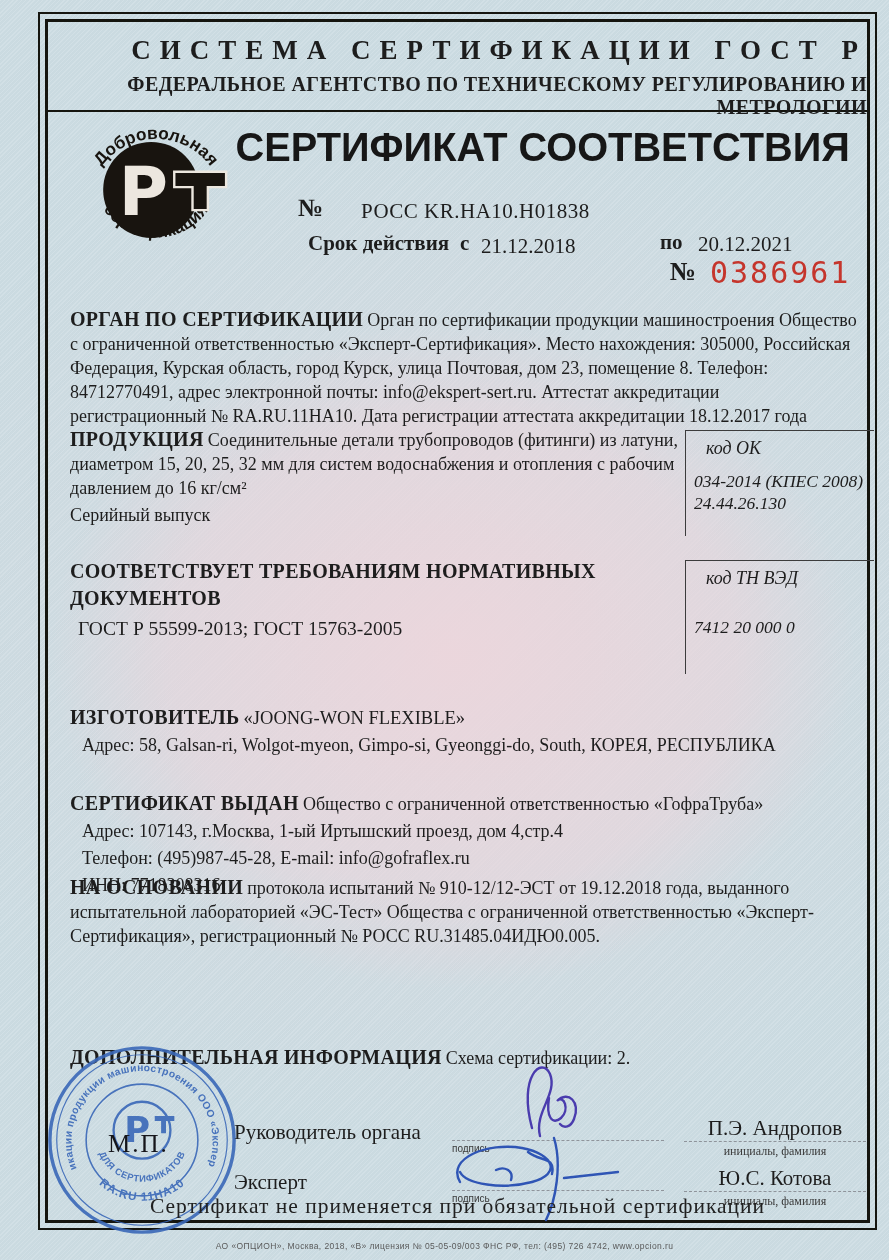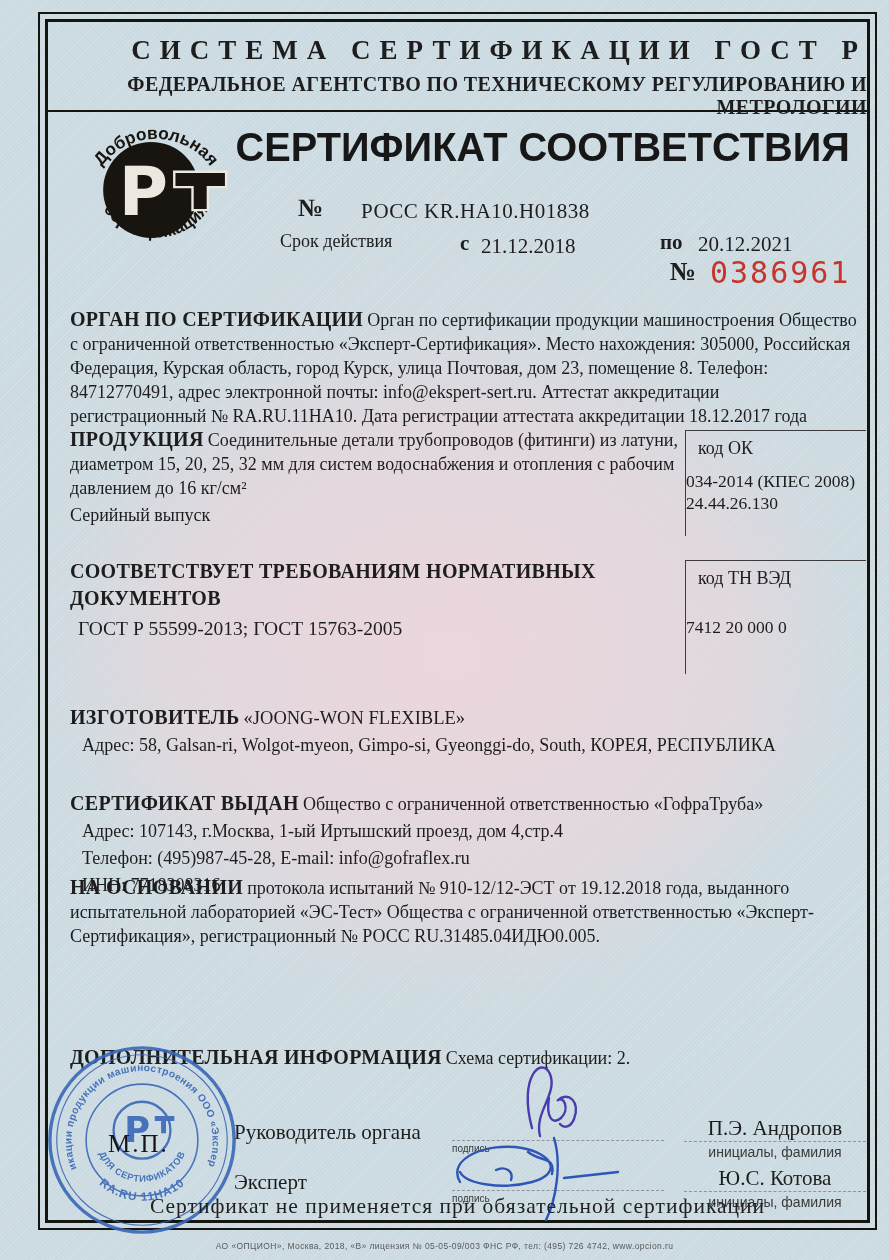--- a/index.html
+++ b/index.html
@@ -23,21 +23,21 @@
 
   .logo { position:absolute; left:26px; top:94px; width:164px; height:146px; }
 
   .title { position:absolute; left:178px; top:102px; width:632px; text-align:center;
            font-family:"Liberation Sans", sans-serif; font-weight:bold; font-size:41px;
            transform:scaleX(0.97); color:#171717; white-space:nowrap; }
 
   .abs { position:absolute; }
   .reg-label  { left:250px; top:172px; font-size:25px; font-weight:bold; }
   .reg-value  { left:313px; top:177px; font-size:21px; letter-spacing:0.5px; }
-  .val-label  { left:232px; top:209px; font-size:18px; font-weight:normal; }
+  .val-label  { left:260px; top:209px; font-size:21px; font-weight:bold; }
   .val-from-l { left:412px; top:209px; font-size:21px; font-weight:bold; }
   .val-from   { left:433px; top:212px; font-size:21px; }
   .val-to-l   { left:612px; top:208px; font-size:21px; font-weight:bold; }
   .val-to     { left:650px; top:210px; font-size:21px; }
   .blank-label{ left:622px; top:235px; font-size:26px; font-weight:bold; }
   .blank-value{ left:662px; top:233px; font-family:"DejaVu Sans Mono", monospace; font-size:30px;
                 color:#c5352c; letter-spacing:2px; }
 
   .sec { position:absolute; left:22px; line-height:1.33; }
   .sec .lbl { font-weight:bold; font-size:20px; letter-spacing:0.3px; }
@@ -46,21 +46,21 @@
   #sec-product    { top:388px; width:614px;font-family:Liberation Serif, serif; }
   #sec-compliance { top:520px; width:614px; }
   #sec-compliance .gost { display:block; margin-top:5px; padding-left:8px; font-size:19.5px; }
   #sec-manufacturer { top:666px; width:790px; }
   #sec-issued     { top:752px; width:720px; }
   #sec-basis      { top:836px; width:790px; }
   #sec-additional { top:1006px; width:790px; }
   .subline { display:block; padding-left:12px; margin-top:3px; font-size:18px; }
 
   .codebox { position:absolute; border-top:1.5px solid #3c3c3c; border-left:1.5px solid #3c3c3c;
-             padding:7px 4px 0 0; }
+             padding:7px 4px 0 8px;font-style:italic; }
   .codebox .cb-label { font-size:18px; padding-left:12px; }
   .codebox .cb-val   { font-size:17.5px; line-height:1.25; }
   #box-ok    { left:637px; top:408px; width:176px; height:98px; }
   #box-ok .cb-val { margin-top:12px; }
   #box-tnved { left:637px; top:538px; width:176px; height:106px; }
   #box-tnved .cb-val { margin-top:28px; }
 
   .stamp { position:absolute; left:-4px; top:1020px; width:196px; height:196px; opacity:0.9; }
   .mp { position:absolute; left:60px; top:1108px; font-size:25px; letter-spacing:2px; color:#15151a; }
 
@@ -68,21 +68,21 @@
   #sig-row-1 { top:1084px; }
   #sig-row-2 { top:1134px; }
   .role { position:absolute; left:0; bottom:9px; font-weight:normal; font-size:21px; white-space:nowrap; }
   .sigline { position:absolute; left:218px; width:212px; bottom:13px; border-bottom:1.5px dashed #8f949b; height:0; }
   .sigcap  { position:absolute; left:218px; width:212px; top:37px; 
              font-family:"Liberation Sans", sans-serif; font-size:10px; color:#3a3a3a; }
   .nameblock { position:absolute; left:450px; width:182px; bottom:12px; text-align:center;
                border-bottom:1.5px dashed #8f949b; }
   .name { font-size:21px; }
   .namecap { position:absolute; left:450px; width:182px; top:38px; text-align:center;
-             font-family:Liberation Sans, sans-serif; font-size:14px; color:#3a3a3a; }
+             font-family:Liberation Serif, serif; font-size:12px; color:#3a3a3a; }
 
   .autographs { position:absolute; left:388px; top:1032px; width:250px; height:176px; pointer-events:none; }
 
   .footnote { position:absolute; left:0; right:0; top:1172px; text-align:center;
               font-size:21.5px; letter-spacing:1px; color:#202020; }
   .fineprint { position:absolute; left:0; right:0; top:1241px; text-align:center;
                font-family:"Liberation Sans", sans-serif; font-size:8.5px; color:#5a5a5a;
                letter-spacing:0.4px; }
 </style>
 </head>

